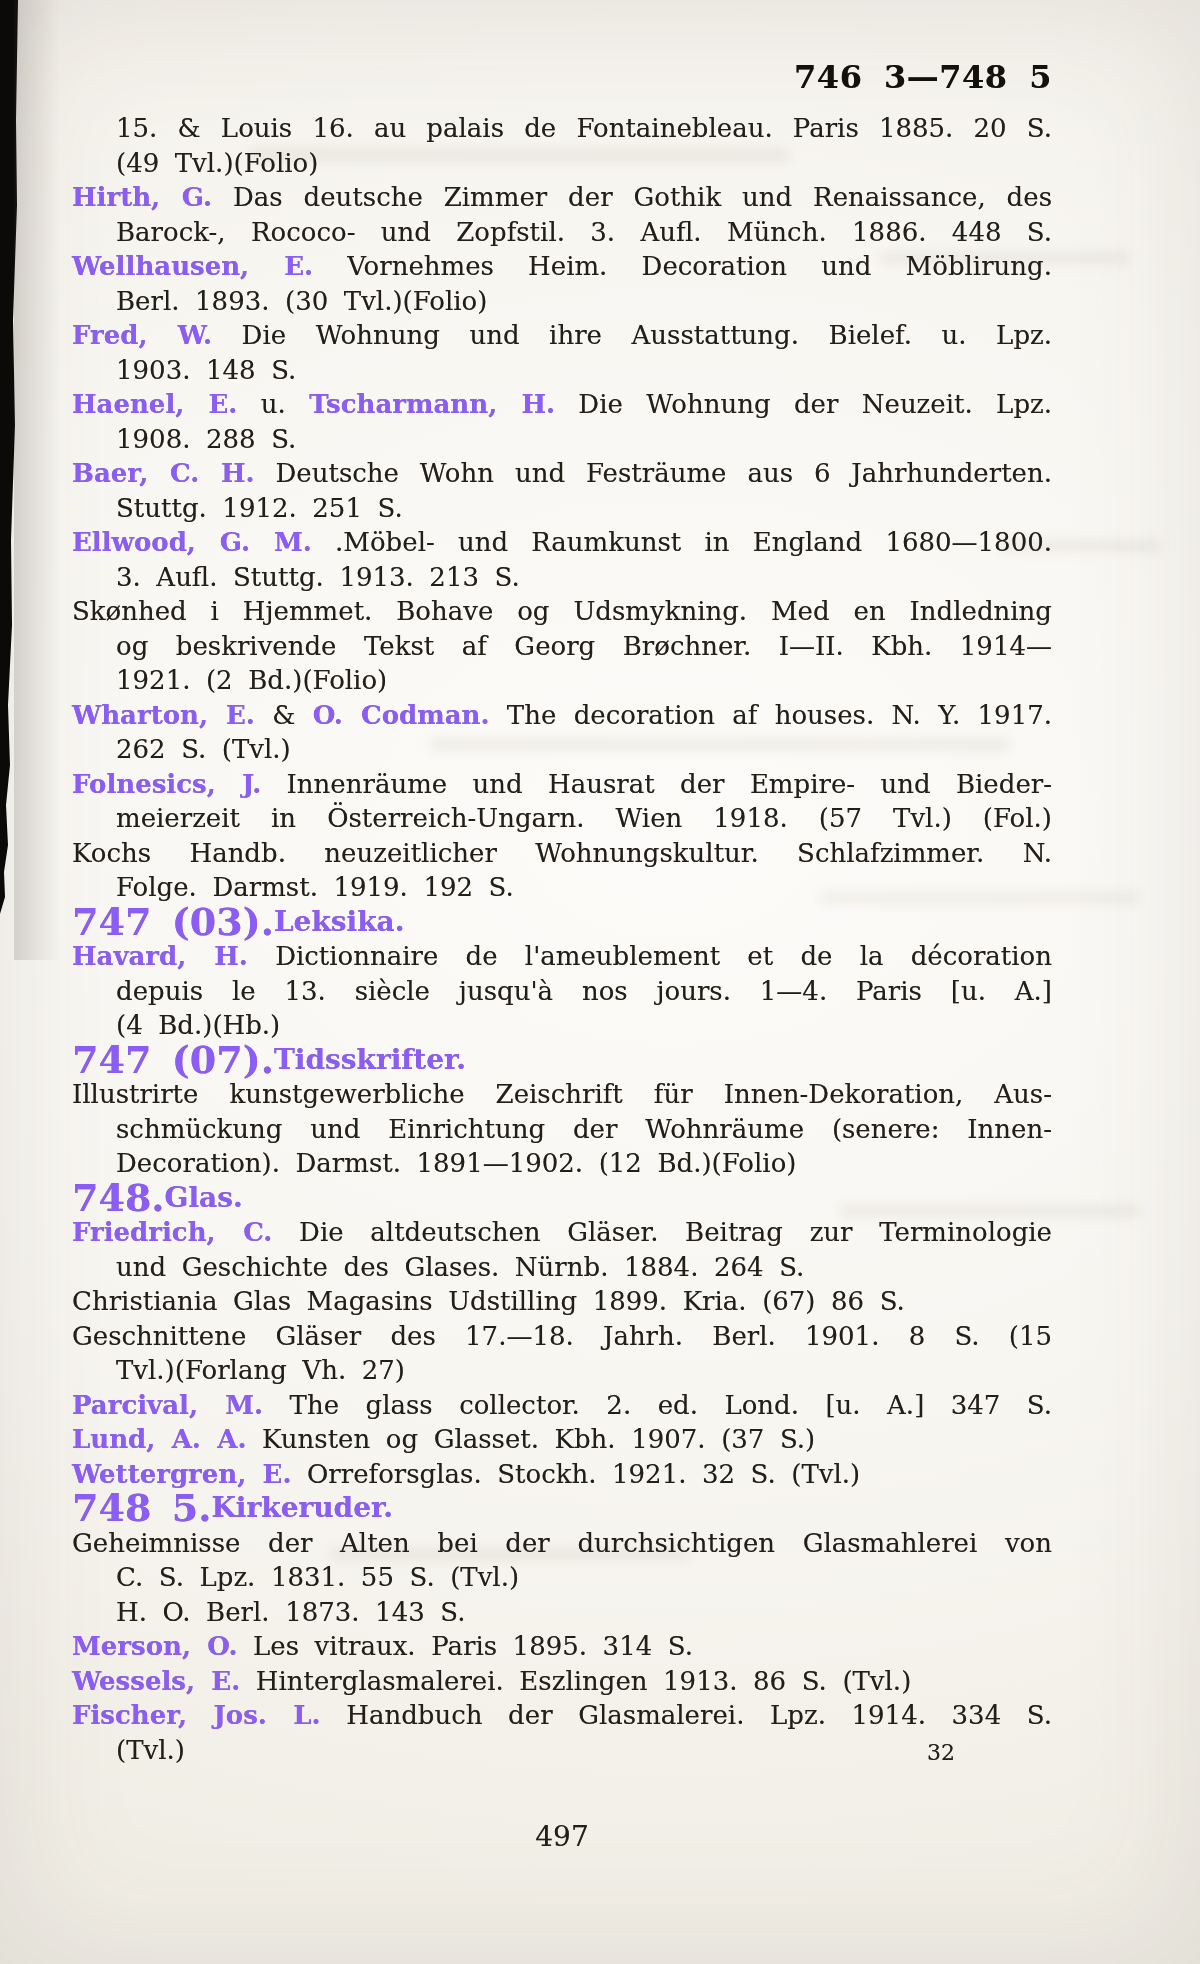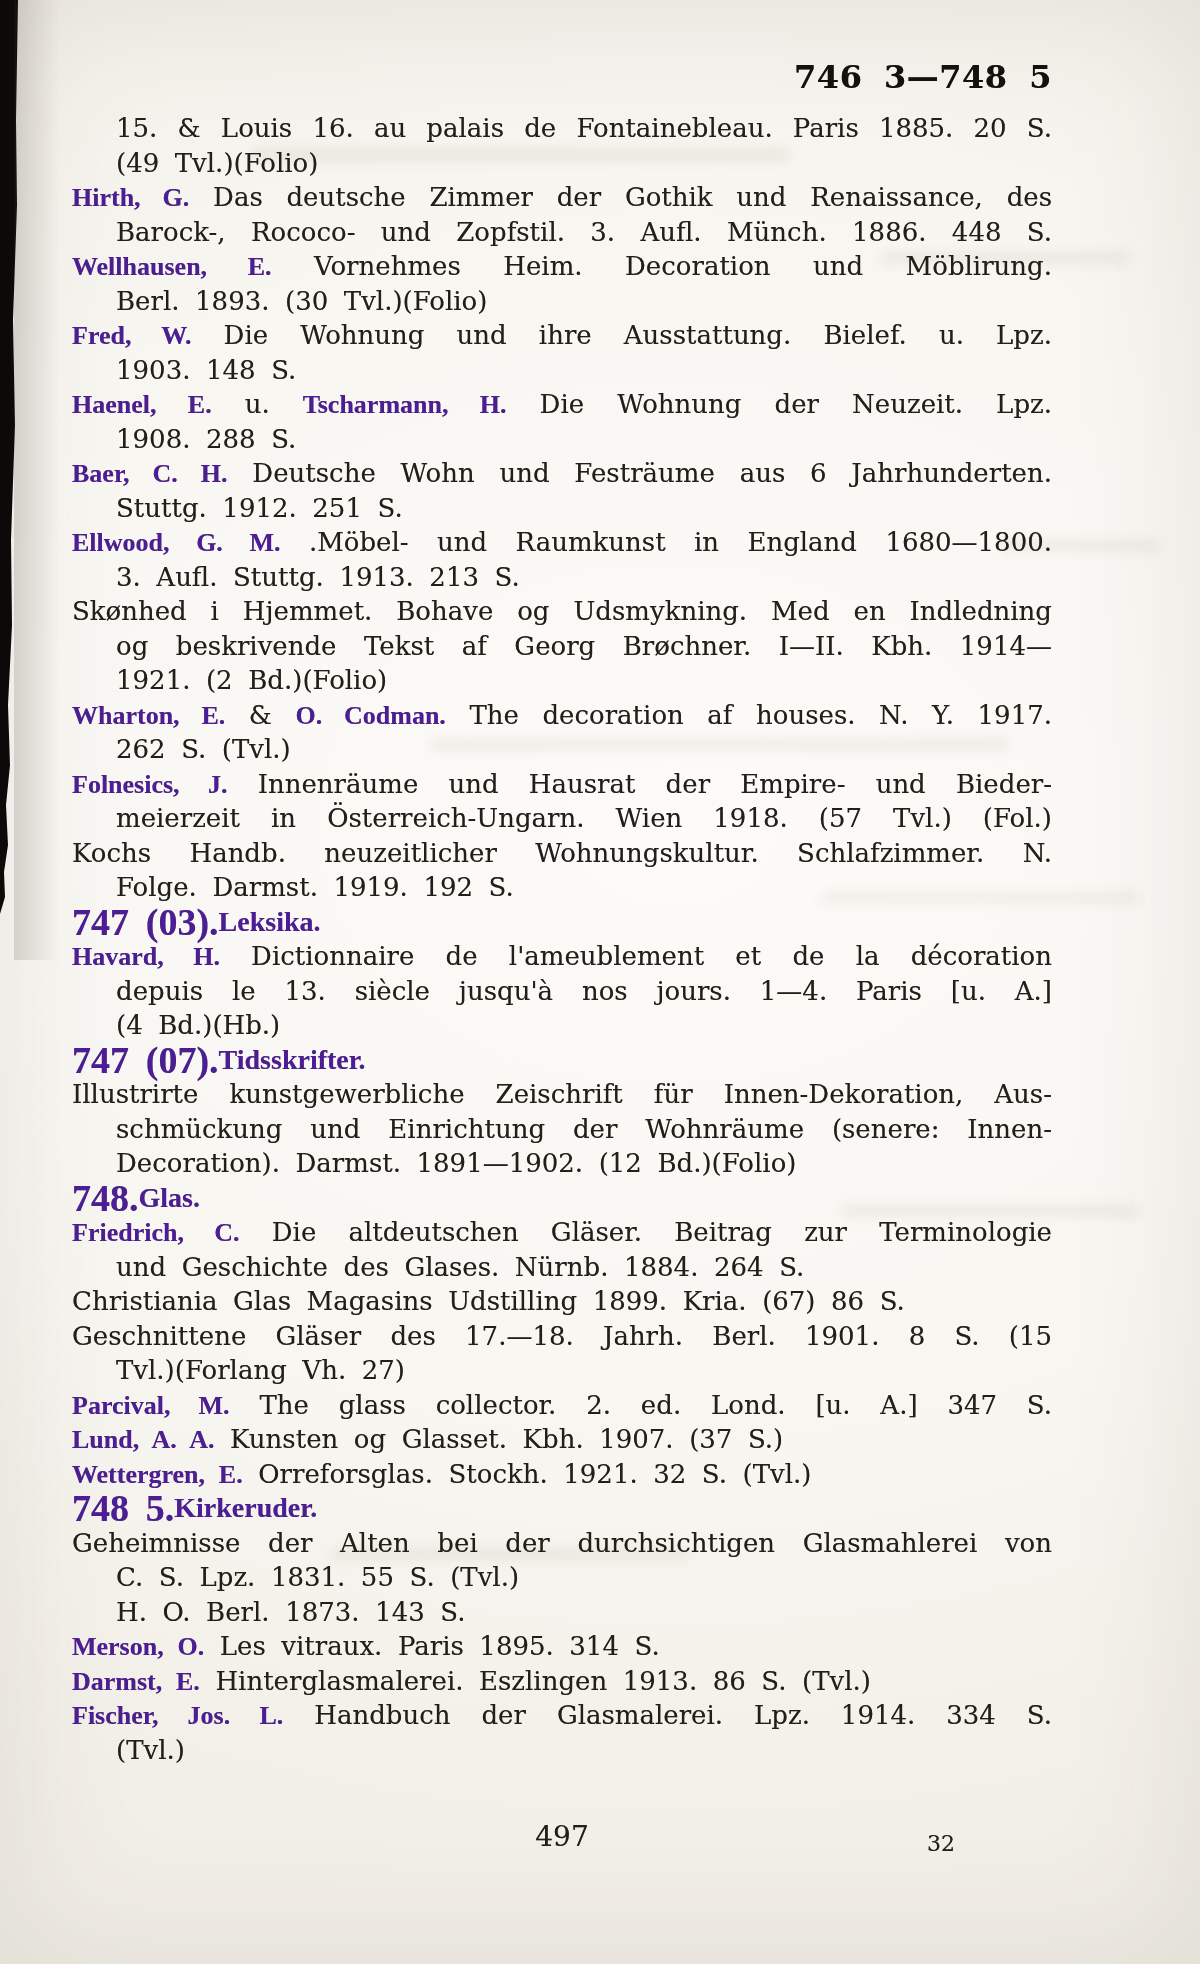--- a/index.html
+++ b/index.html
@@ -35,30 +35,30 @@
   }
   .textblock {
     position: absolute; left: 72px; top: 111px; width: 980px;
     font-size: 26px; line-height: 34.5px; word-spacing: 0.28em;
     text-shadow: 0 0 0.6px rgba(40,33,25,0.5);
   }
   .line { height: 34.5px; }
   .line.indent { padding-left: 44px; }
   .line.just { text-align: justify; text-align-last: justify; }
   .line.split { display: flex; }
-  .b { font-weight: 700; color: #4c1d95; font-family: Liberation Serif, serif; }
+  .b { font-weight: 700; color: #8b5cf6; }
   .hnum { font-size: 38px; }
   .hword { font-size: 28px; }
   .footer-num {
     position: absolute; left: 72px; top: 1820px; width: 980px;
     text-align: center; font-size: 28px;
     text-shadow: 0 0 0.6px rgba(40,33,25,0.5);
   }
   .sig {
-    position: absolute; left: 927px; top: 1831px; font-size: 22px;
+    position: absolute; left: 927px; top: 1740px; font-size: 22px;
     text-shadow: 0 0 0.6px rgba(40,33,25,0.5);
   }
   
   .smudge {
     position: absolute; background: rgba(148,138,116,0.12);
     filter: blur(6px); border-radius: 8px; pointer-events: none;
   }
   .s1 { left: 250px; top: 148px; width: 540px; height: 14px; }
   .s2 { left: 880px; top: 252px; width: 250px; height: 12px; }
   .s3 { left: 1000px; top: 540px; width: 160px; height: 12px; }
@@ -154,20 +154,20 @@
     <div class="line"><span class="b ">Lund, A. A.</span><span class=""> Kunsten og Glasset. Kbh. 1907. (37 S.)</span></div>
     <div class="line"><span class="b ">Wettergren, E.</span><span class=""> Orreforsglas. Stockh. 1921. 32 S. (Tvl.)</span></div>
     <div class="line split">
       <span class="b hnum">748 5.</span>
       <span class="b hword">Kirkeruder.</span>
     </div>
     <div class="line just"><span class="">Geheimnisse der Alten bei der durchsichtigen Glasmahlerei von</span></div>
     <div class="line indent"><span class="">C. S. Lpz. 1831. 55 S. (Tvl.)</span></div>
     <div class="line indent"><span class="">H. O. Berl. 1873. 143 S.</span></div>
     <div class="line"><span class="b ">Merson, O.</span><span class=""> Les vitraux. Paris 1895. 314 S.</span></div>
-    <div class="line"><span class="b ">Darmst, E.</span><span class=""> Hinterglasmalerei. Eszlingen 1913. 86 S. (Tvl.)</span></div>
+    <div class="line"><span class="b ">Wessels, E.</span><span class=""> Hinterglasmalerei. Eszlingen 1913. 86 S. (Tvl.)</span></div>
     <div class="line just"><span class="b ">Fischer, Jos. L.</span><span class=""> Handbuch der Glasmalerei. Lpz. 1914. 334 S.</span></div>
     <div class="line indent"><span class="">(Tvl.)</span></div>
   </div>
 
 <div class="footer-num">497</div>
 
 <div class="sig">32</div>
 
 </body></html>

